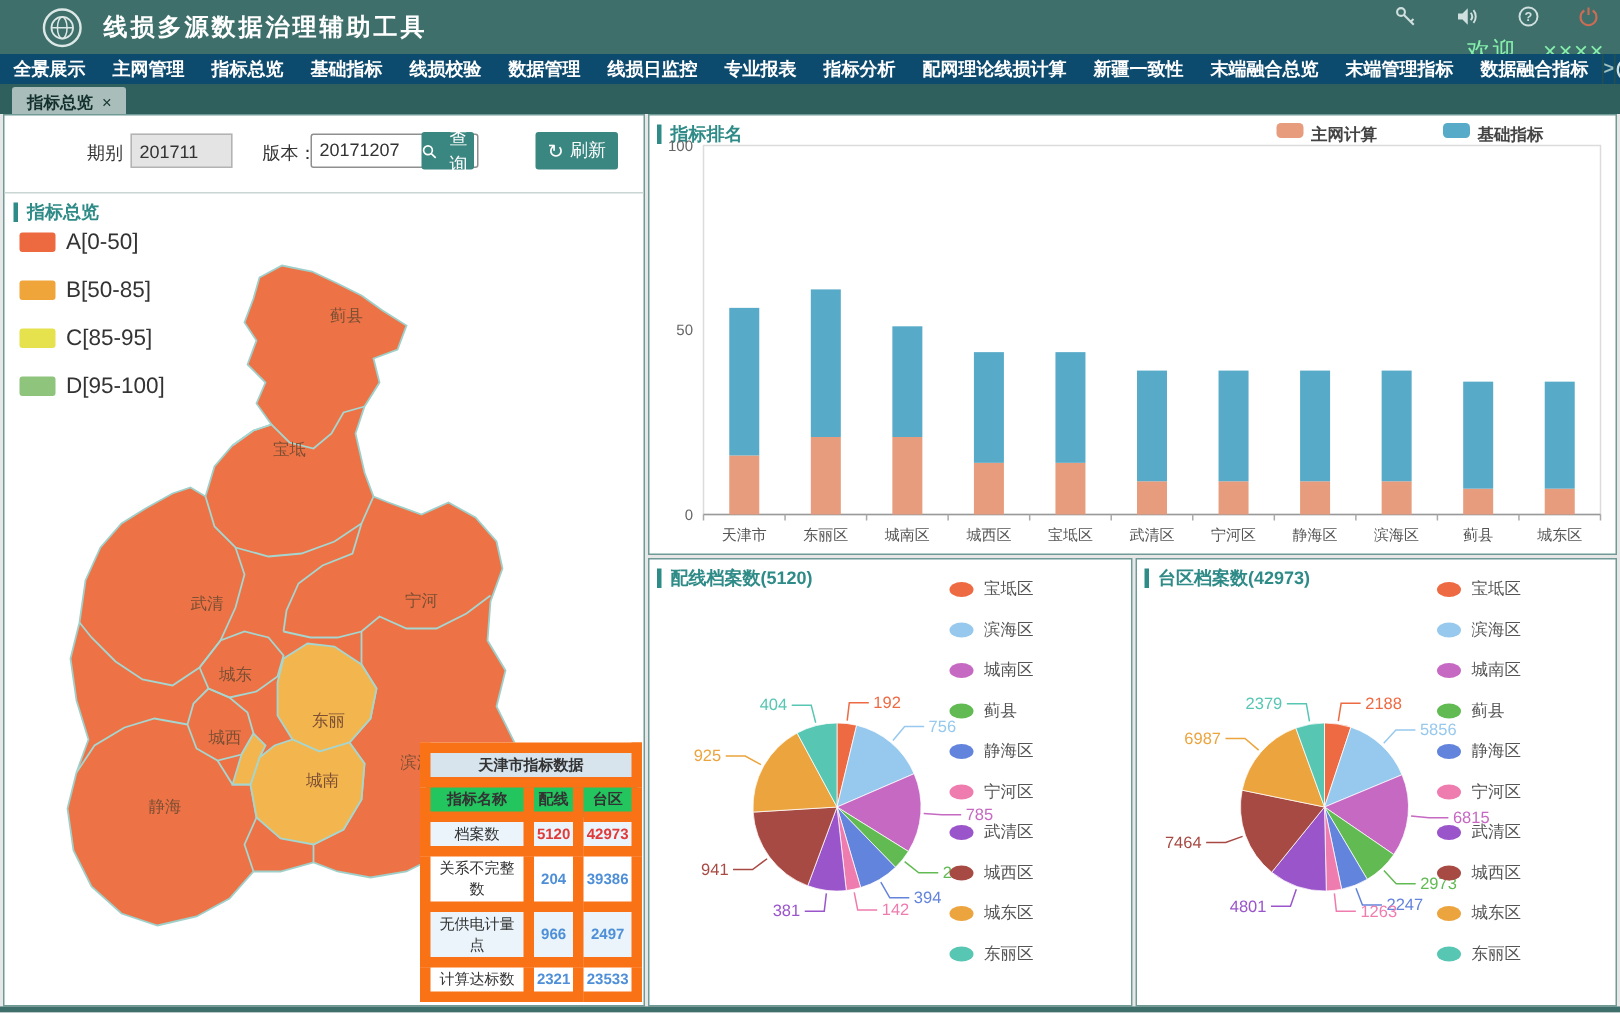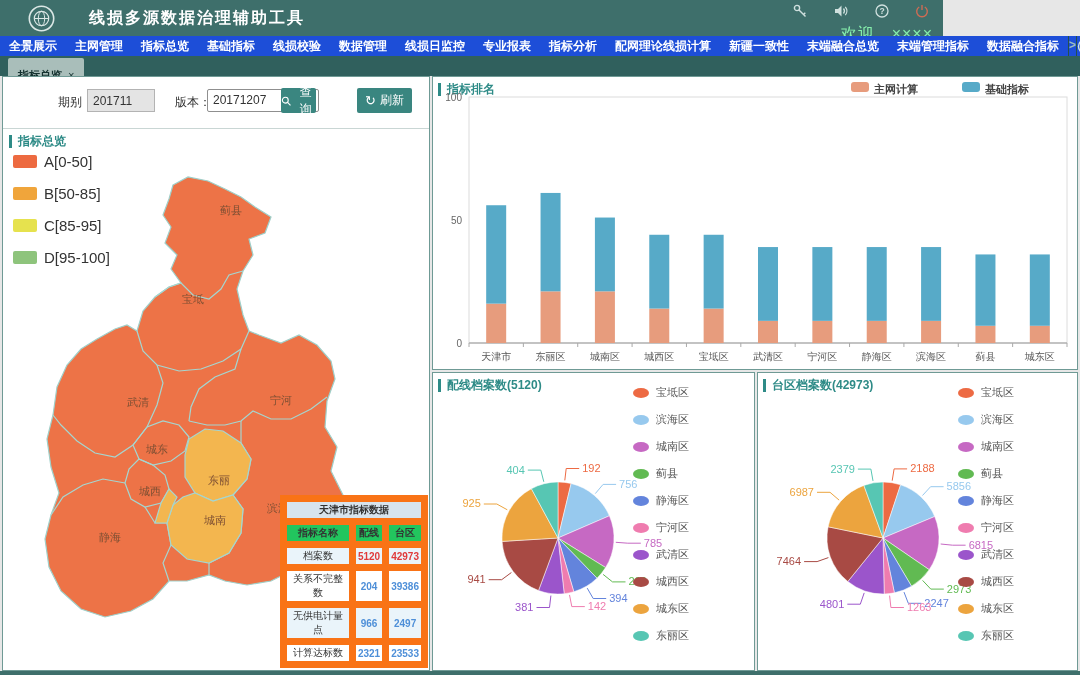--- a/index.html
+++ b/index.html
@@ -1,37 +1,37 @@
 <!DOCTYPE html>
 <html><head>
 <meta charset="utf-8">
 <style>
   * { margin:0; padding:0; box-sizing:border-box; }
   body { font-family:"Liberation Sans", sans-serif; width:1080px; height:675px; overflow:hidden; background:#e7e7e7; }
   .screen { position:relative; width:1080px; height:675px; background:#e7e7e7; }
 
   
-  .hdr { position:absolute; left:0; top:0; width:943px; height:36px; background:#3e6f6b; display:flex; align-items:center;gap:20px; }
+  .hdr { position:absolute; left:0; top:0; width:1080px; height:36px; background:#3e6f6b; display:flex; align-items:center; }
   .logo { width:27px; height:27px; margin-left:28px; flex:0 0 auto; }
   .app-title { color:#fff; font-size:16px; font-weight:bold; letter-spacing:2px; margin-left:14px; }
   .hdr-right { position:absolute; right:10px; top:4px; text-align:right; }
   .hdr-icons { display:flex; gap:26px; justify-content:flex-end; align-items:center; height:14px; margin-right:4px; }
   .hdr-icons svg { display:block; }
   .welcome { color:#86efac; font-size:16px; margin-top:6px; letter-spacing:1px; }
 
   
-  .nav { position:absolute; left:0; top:36px; width:1080px; height:20px; background:#1d4ed8; display:flex; align-items:stretch; }
+  .nav { position:absolute; left:0; top:36px; width:1080px; height:20px; background:#0c4a6e; display:flex; align-items:stretch; }
   .nav-items { display:flex; flex:1; }
   .nav-item { color:#fff; font-size:12px; font-weight:bold; line-height:20px; padding:0 9px; white-space:nowrap; cursor:pointer; }
   .nav-more { width:26px; border-left:1px solid #24504d; border-right:1px solid #24504d; color:#9fc0bd; font-size:12px; font-weight:bold; text-align:center; line-height:19px; cursor:pointer; }
   .nav-top { width:46px; display:flex; align-items:center; justify-content:center; cursor:pointer; }
 
   
   .tabrow { position:absolute; left:0; top:56px; width:1080px; height:20px; background:#30605d; }
-  .tab { position:absolute; left:8px; top:2px; height:18px; background:#a9beba; color:#14312f; font-size:11px; font-weight:bold; line-height:18px; padding:8px 10px; border-radius:2px 2px 0 0; cursor:pointer; }
+  .tab { position:absolute; left:8px; top:2px; height:18px; background:#a9beba; color:#14312f; font-size:11px; font-weight:bold; line-height:18px; padding:2px 10px; border-radius:2px 2px 0 0; cursor:pointer; }
   .tab .close { margin-left:6px; font-weight:normal; cursor:pointer; }
 
   
   .content { position:absolute; left:0; top:76px; width:1080px; height:595px; background:#e7e7e7; }
   .panel { position:absolute; background:#fff; border:1px solid #6f9a95; }
   .p-left  { left:2px;   top:0; width:428px; height:595px; }
   .p-bar   { left:432px; top:0; width:646px; height:294px; }
   .p-pie1  { left:432px; top:296px; width:323px; height:299px; }
   .p-pie2  { left:757px; top:296px; width:321px; height:299px; }
   .sec-title { position:absolute; color:#2e8b87; font-size:12px; font-weight:bold; padding-left:6px; border-left:3px solid #2e8b87; line-height:13px; white-space:nowrap; }

